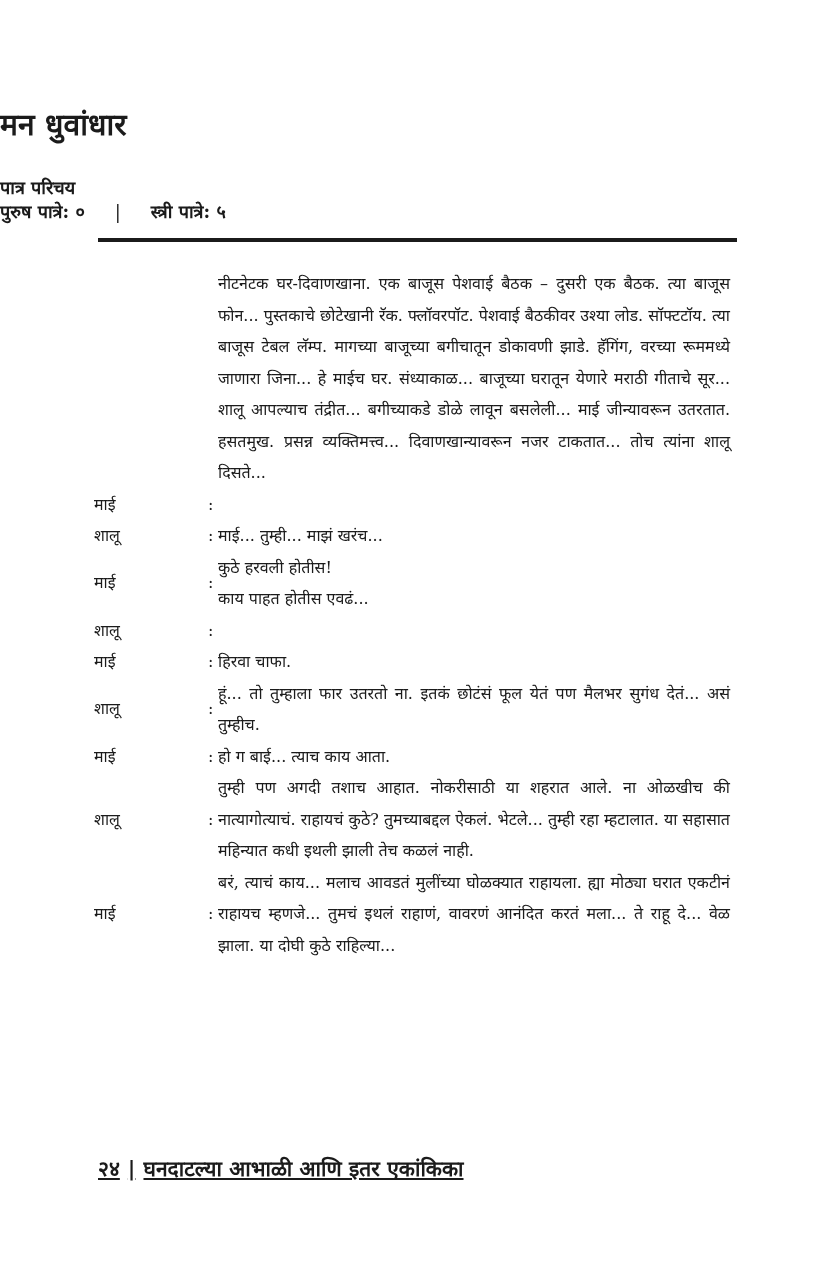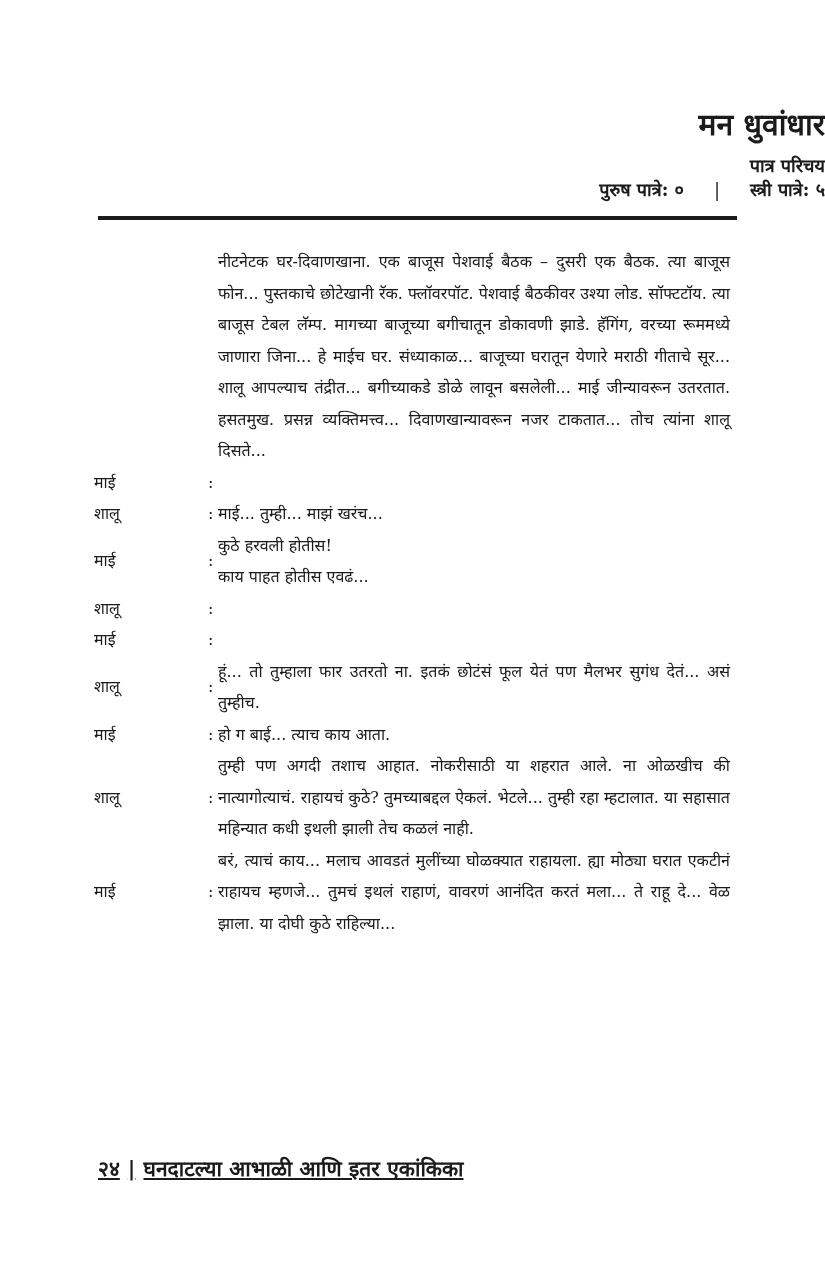--- a/index.html
+++ b/index.html
@@ -13,32 +13,31 @@
     position: relative;
     width: 825px;
     height: 1275px;
     background: #ffffff;
     color: #1b1b1b;
     box-sizing: border-box;
     overflow: hidden;
   }
   .header {
     padding-top: 106px;
-    text-align: right;
-    padding-left: 48px;
+    text-align: left;
   }
   .title {
     font-size: 30px;
     font-weight: 700;
     line-height: 38px;
   }
   .subtitle {
     font-size: 18px;
     font-weight: 700;
-    margin-top: 10px;
+    margin-top: 32px;
     line-height: 24px;
   }
   .cast-line {
     font-size: 18px;
     font-weight: 700;
     line-height: 24px;
   }
   .cast-sep {
     display: inline-block;
     margin: 0 30px;
@@ -117,20 +116,21 @@
           <span class="speech">कुठे हरवली होतीस!
 काय पाहत होतीस एवढं...</span>
         </div>
         <div class="dialogue-row">
           <span class="speaker">शालू</span>
           <span class="colon">:</span>
         </div>
         <div class="dialogue-row">
           <span class="speaker">माई</span>
           <span class="colon">:</span>
+          <span class="speech">हिरवा चाफा.</span>
         </div>
         <div class="dialogue-row">
           <span class="speaker">शालू</span>
           <span class="colon">:</span>
           <span class="speech">हूं... तो तुम्हाला फार उतरतो ना. इतकं छोटंसं फूल येतं पण मैलभर सुगंध देतं... असं तुम्हीच.</span>
         </div>
         <div class="dialogue-row">
           <span class="speaker">माई</span>
           <span class="colon">:</span>
           <span class="speech">हो ग बाई... त्याच काय आता.</span>

